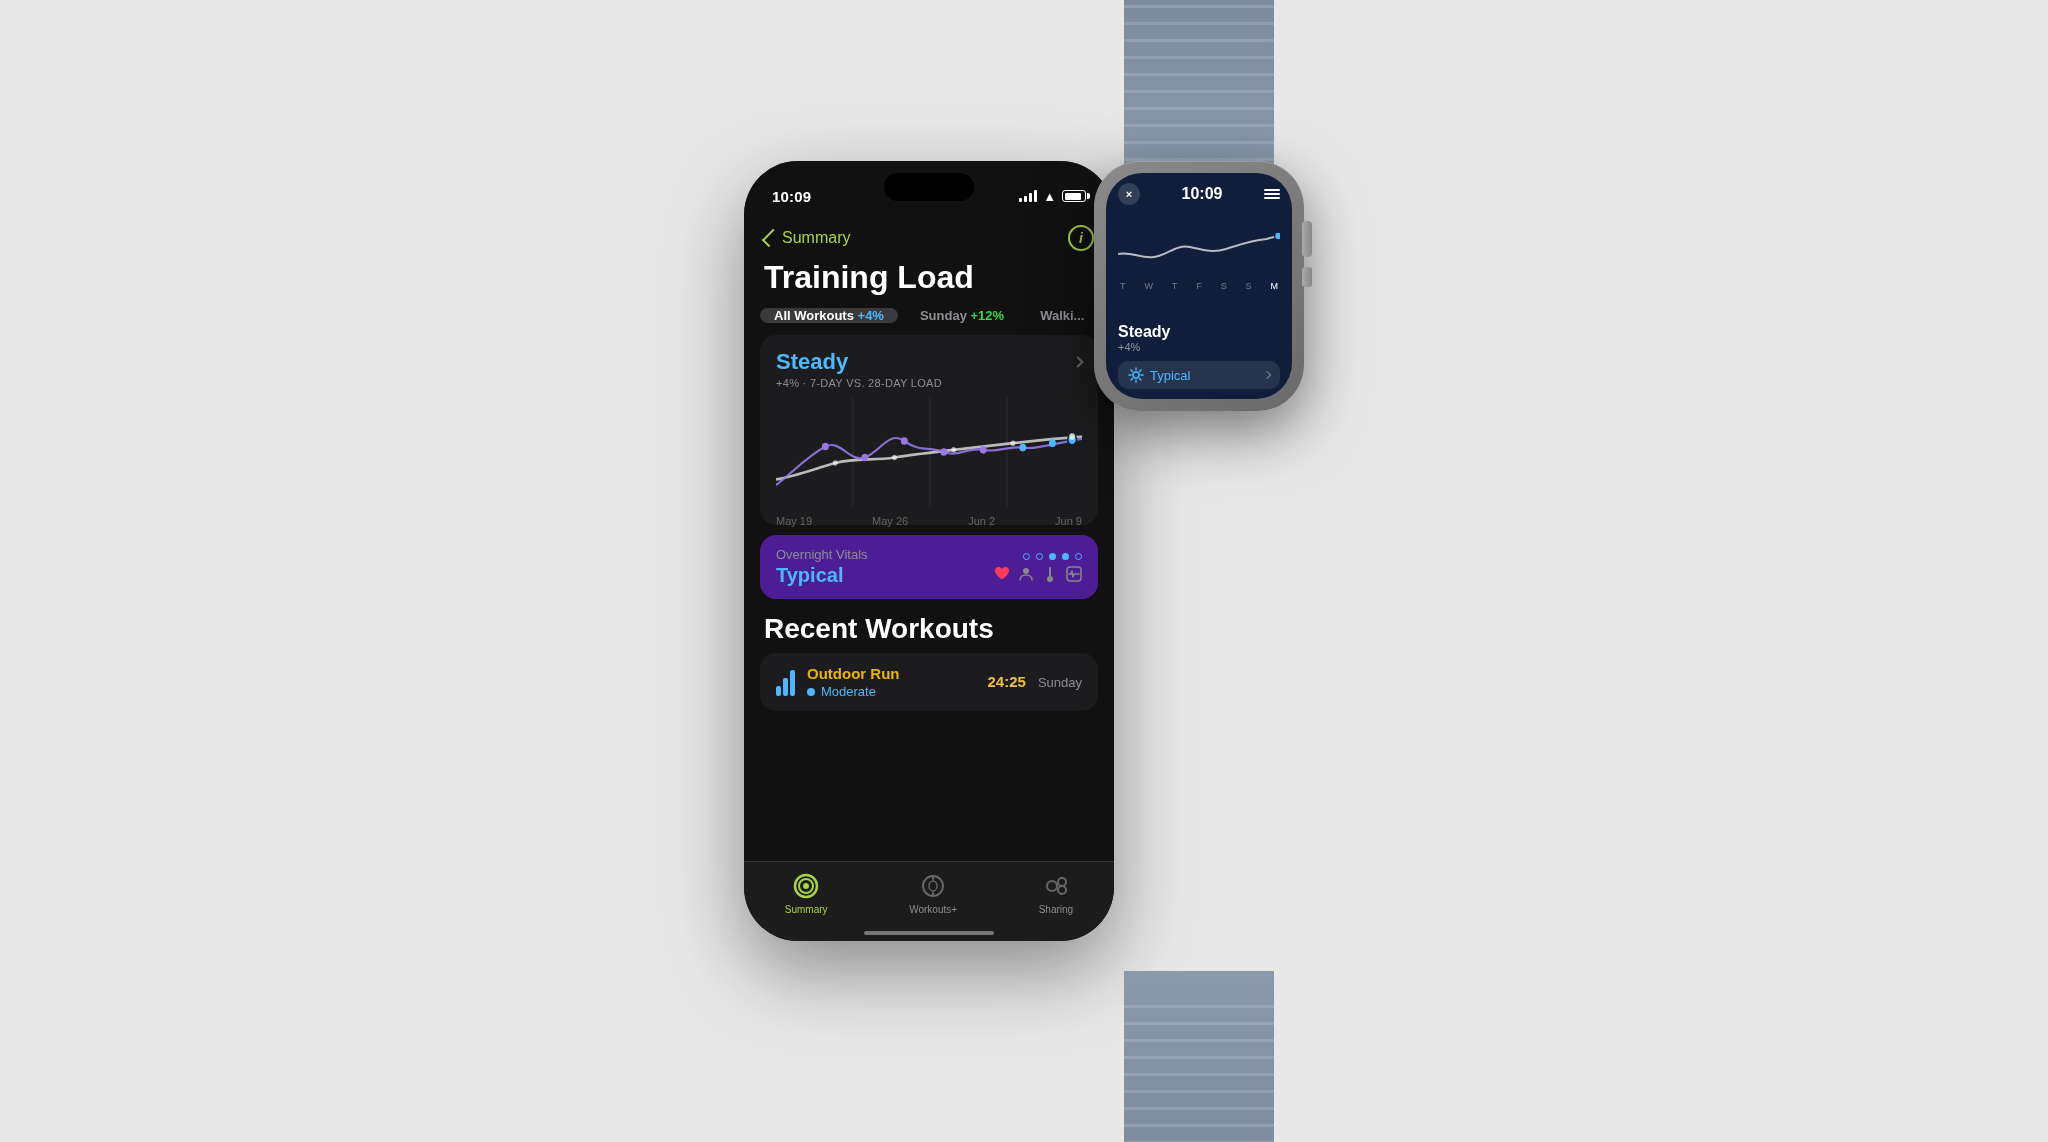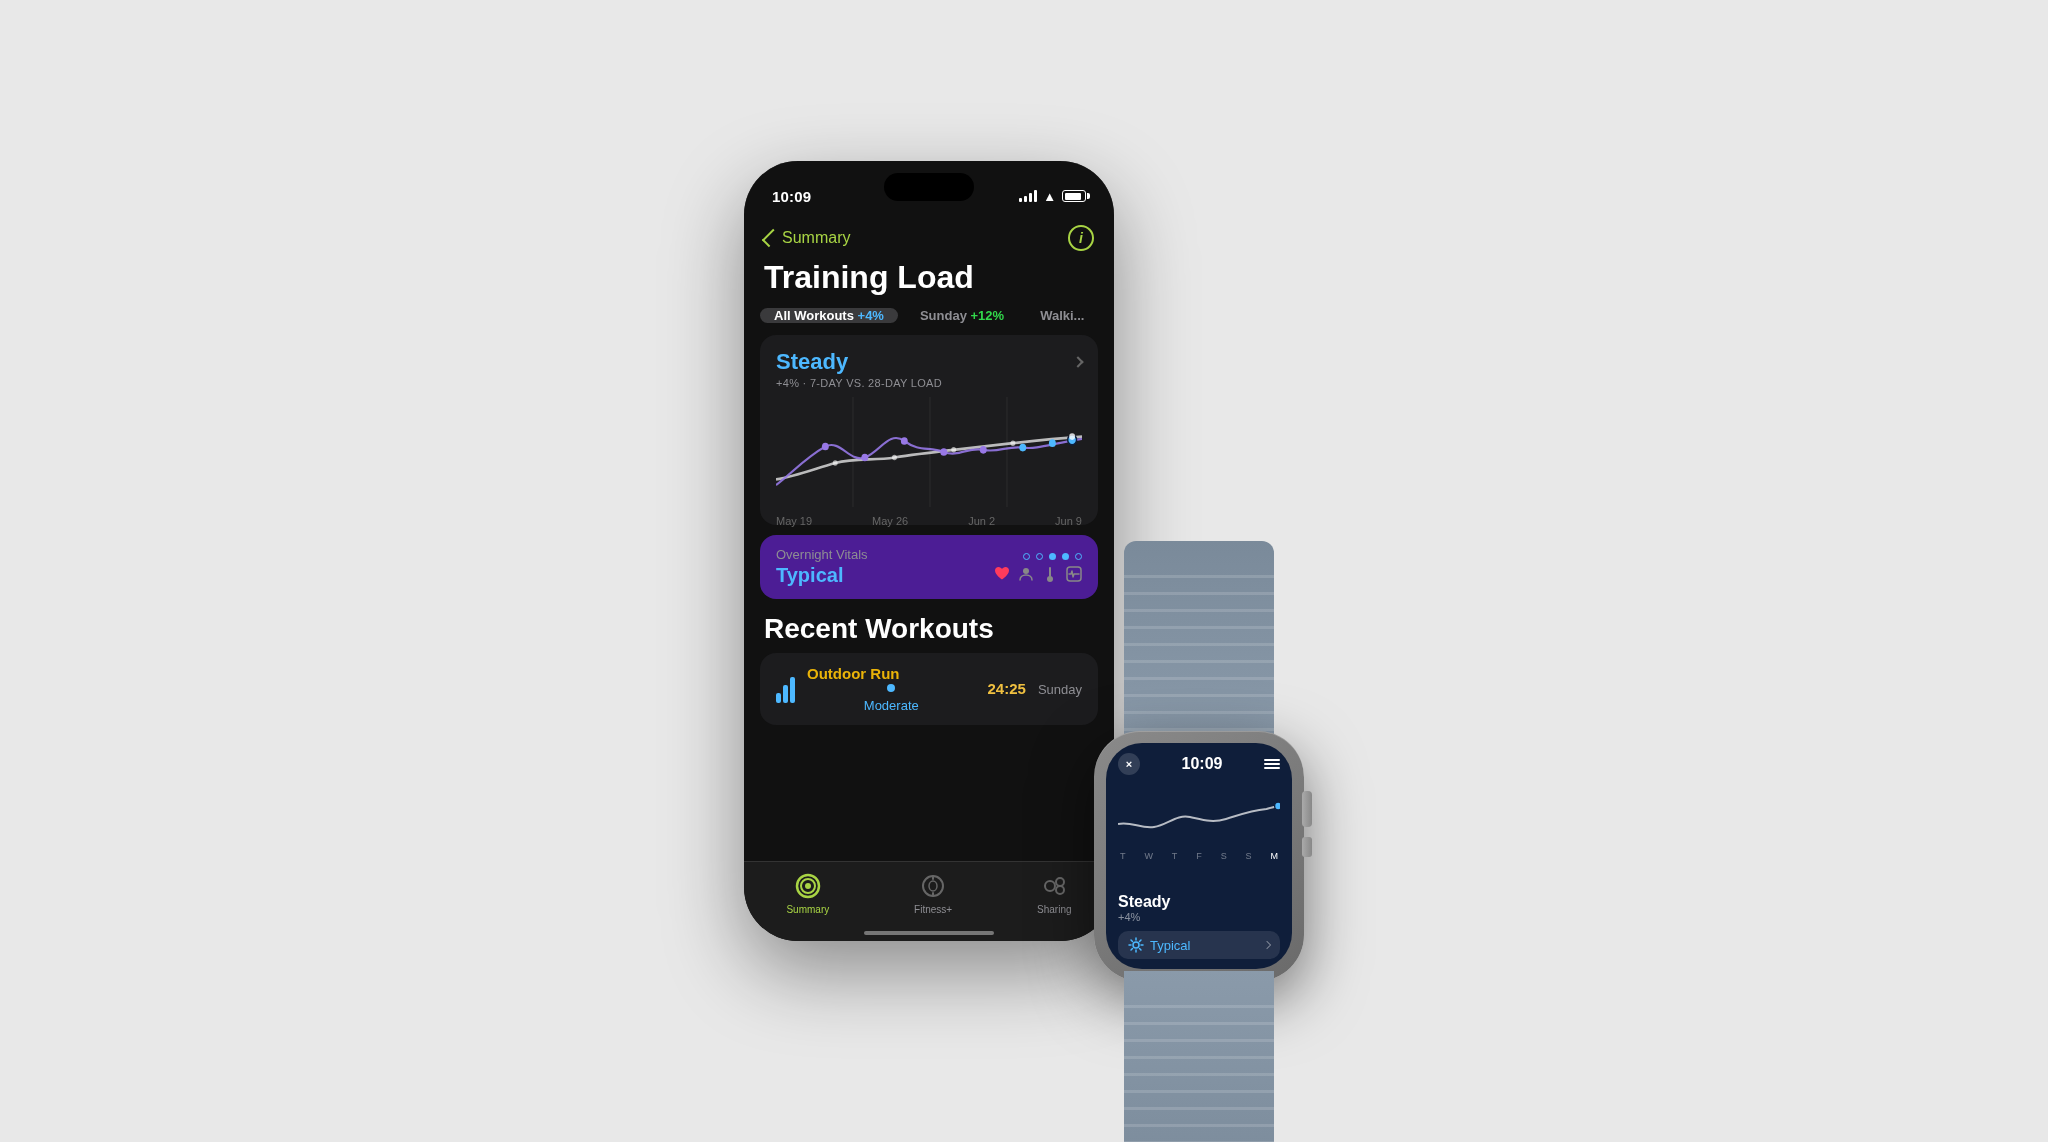--- a/index.html
+++ b/index.html
@@ -9,21 +9,20 @@
       background: #e8e8e8;
       display: flex;
       align-items: center;
       justify-content: center;
       font-family: -apple-system, BlinkMacSystemFont, 'SF Pro Display', 'Helvetica Neue', sans-serif;
       overflow: hidden;
     }
 
     .scene {
       display: flex;
-      align-items: flex-end;
       gap: 0px;
       position: relative;
     }
 
     
     .iphone {
       width: 370px;
       height: 780px;
       background: #1a1a1a;
       border-radius: 54px;
@@ -374,21 +373,20 @@
       color: #eab308;
       font-size: 15px;
       font-weight: 600;
     }
 
     .workout-meta {
       display: flex;
       align-items: center;
       gap: 6px;
       margin-top: 2px;
-      flex-direction: column;
     }
 
     .workout-dot {
       width: 8px;
       height: 8px;
       border-radius: 50%;
       background: #4db8ff;
     }
 
     .workout-intensity {
@@ -829,21 +827,21 @@
 
           <div class="tab-item">
             <div class="tab-icon-wrap">
               <svg width="26" height="26" viewBox="0 0 26 26">
                 <circle cx="13" cy="13" r="10" fill="none" stroke="#666" stroke-width="2"></circle>
                 <path d="M9 13 C9 10 11 8 13 8 C15 8 17 10 17 13 C17 16 15 18 13 18 C11 18 9 16 9 13Z" fill="none" stroke="#666" stroke-width="1.5"></path>
                 <line x1="13" y1="3" x2="13" y2="6" stroke="#666" stroke-width="2" stroke-linecap="round"></line>
                 <line x1="13" y1="20" x2="13" y2="23" stroke="#666" stroke-width="2" stroke-linecap="round"></line>
               </svg>
             </div>
-            <span class="tab-label">Fitness+</span>
+            <span class="tab-label">Workouts+</span>
           </div>
 
           <div class="tab-item">
             <div class="tab-icon-wrap">
               <svg width="28" height="28" viewBox="0 0 28 28">
                 <circle cx="10" cy="14" r="5" fill="none" stroke="#666" stroke-width="2"></circle>
                 <circle cx="20" cy="10" r="4" fill="none" stroke="#666" stroke-width="2"></circle>
                 <circle cx="20" cy="18" r="4" fill="none" stroke="#666" stroke-width="2"></circle>
                 <path d="M7 12 C7 9 8.5 7 10 7 C11.5 7 13 9 13 12" fill="none" stroke="none"></path>
               </svg>

